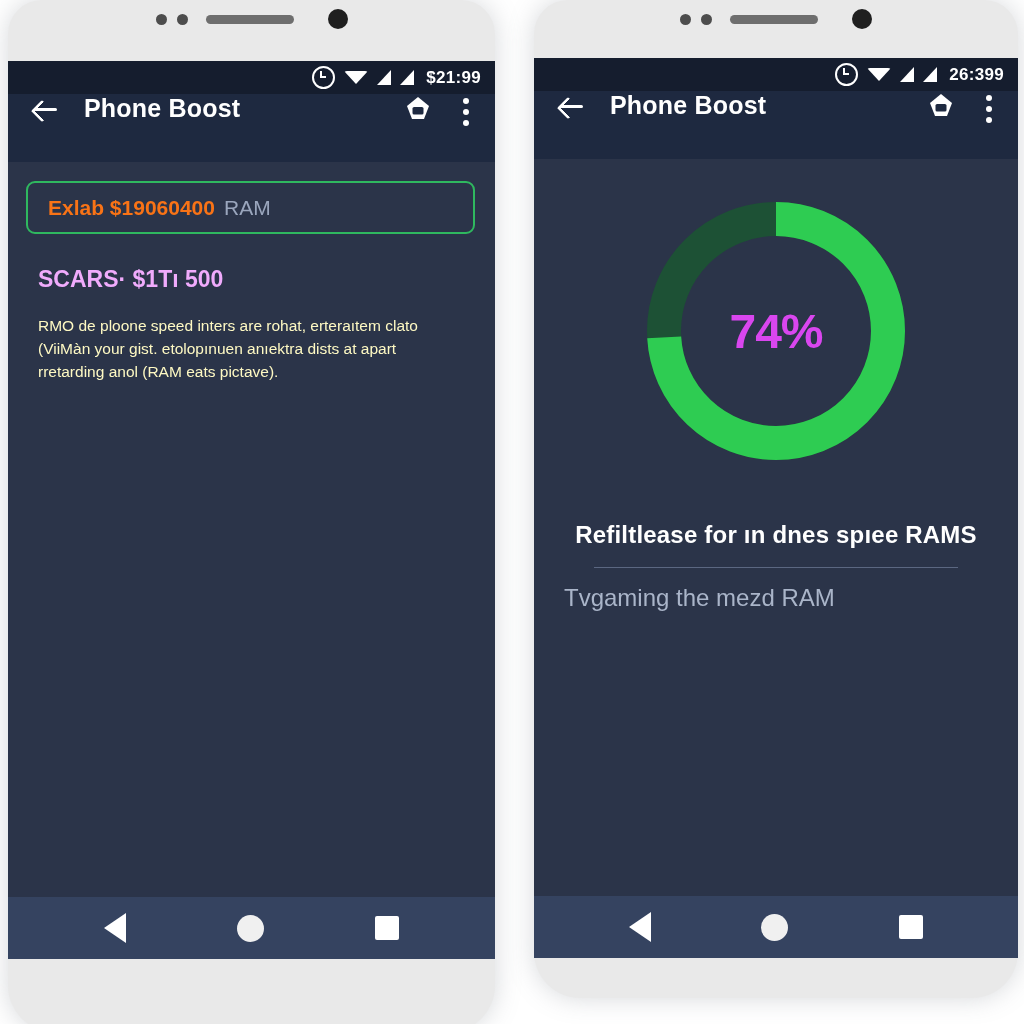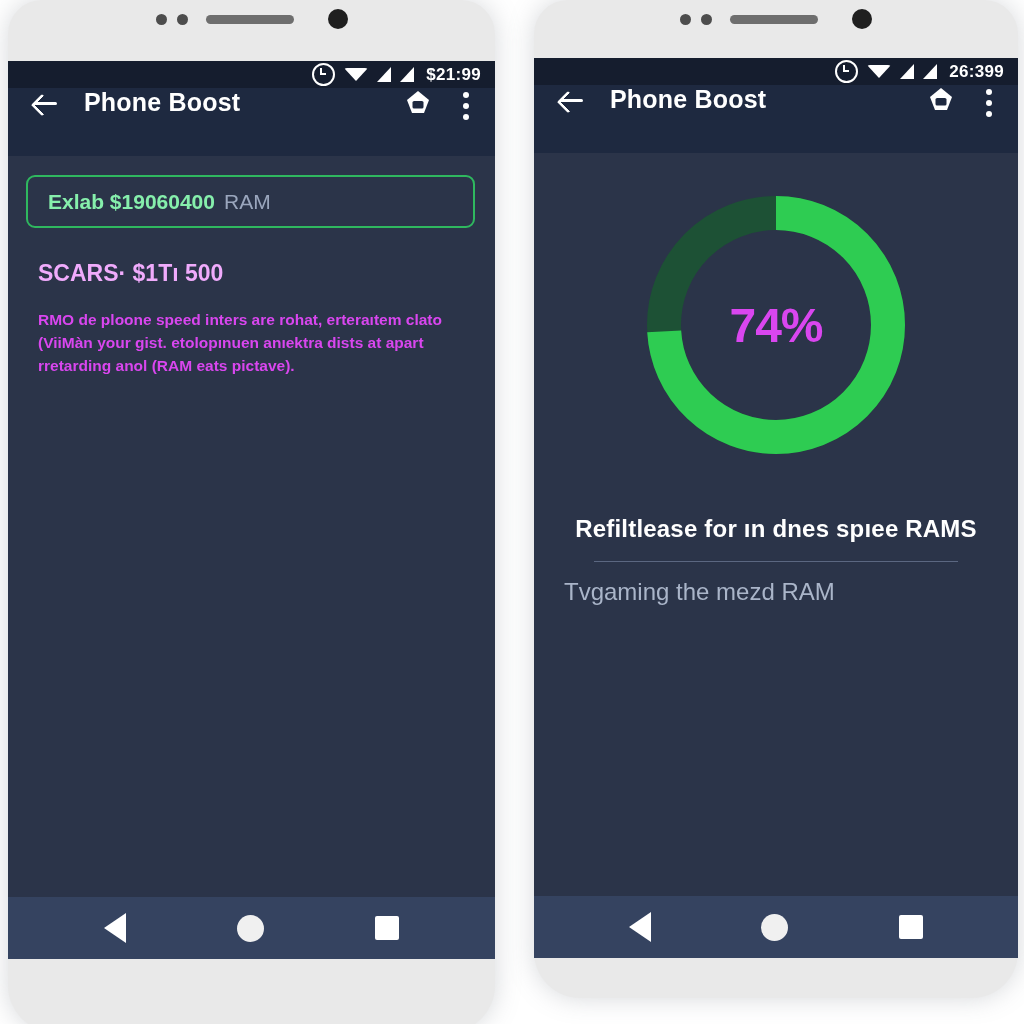--- a/index.html
+++ b/index.html
@@ -89,21 +89,21 @@
   }
   .phone.right .screen {
     left: 0px;
     top: 58px;
     width: 484px;
     height: 900px;
   }
 
   
   .status-bar {
-    height: 27px;
+    height: 33px;
     background: #151d2e;
     display: flex;
     align-items: center;
     justify-content: flex-end;
     padding-right: 14px;
     gap: 9px;
     flex: none;
   }
   .st-icon { display: flex; align-items: center; }
   .clock-badge {
@@ -217,43 +217,43 @@
     height: 53px;
     border: 2px solid #2fb85f;
     border-radius: 9px;
     display: flex;
     align-items: center;
     padding: 0 20px;
     background: transparent;
     box-sizing: border-box;
   }
   .input-value {
-    color: #86efac;
+    color: #f97316;
     font-size: 21px;
     font-weight: bold;
     white-space: nowrap;
   }
   .input-suffix {
     color: #9aa6bd;
     font-size: 21px;
     font-weight: normal;
     margin-left: 9px;
   }
   .stat-heading {
     color: #f0abfc;
     font-size: 23px;
     font-weight: bold;
     padding: 32px 16px 0 30px;
   }
   .body-copy {
-    color: #d946ef;
+    color: #fef9c3;
     font-size: 15.5px;
     line-height: 1.47;
     padding: 22px 32px 0 30px;
-    font-weight: bold;
+    font-weight: normal;
   }
 
   
   .ring-wrap {
     margin-top: 36px;
     display: flex;
     justify-content: center;
     position: relative;
   }
   .ring-svg { display: block; }

